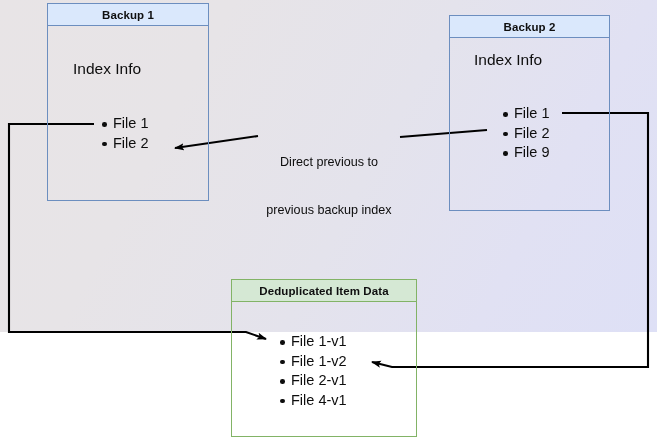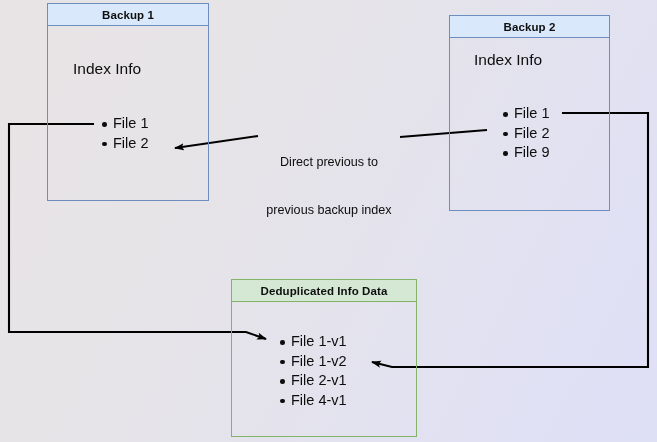--- a/index.html
+++ b/index.html
@@ -9,21 +9,21 @@
   }
   body {
     width: 657px;
     height: 442px;
     font-family: "Liberation Sans", sans-serif;
     overflow: hidden;
   }
   #canvas {
     position: relative;
     width: 657px;
-    height: 442px;
+    height: 332px;
     background: linear-gradient(118deg, #e8e4e6 0%, #e7e4e7 28%, #e4e3ec 55%, #e1e1f3 78%, #dee0f6 100%);
   }
 
   
   .box {
     position: absolute;
     box-sizing: border-box;
     background: transparent;
   }
   .box-blue {
@@ -140,21 +140,21 @@
     <div class="box-header header-blue">Backup 2</div>
   </div>
   <div class="box-caption" style="left:474px; top:51px;">Index Info</div>
   <ul class="itemlist" style="left:498px; top:104px;">
     <li>File 1</li>
     <li>File 2</li>
     <li>File 9</li>
   </ul>
 
   <div class="box box-green" style="left:231px; top:279px; width:186px; height:158px;">
-    <div class="box-header header-green">Deduplicated Info Data</div>
+    <div class="box-header header-green">Deduplicated Item Data</div>
   </div>
   <ul class="itemlist" style="left:275px; top:332px;">
     <li>File 1-v1</li>
     <li>File 1-v2</li>
     <li>File 2-v1</li>
     <li>File 4-v1</li>
   </ul>
 
   <div class="edge-label" style="left:249px; top:122px; width:160px;">
     <div>Direct previous to</div>

